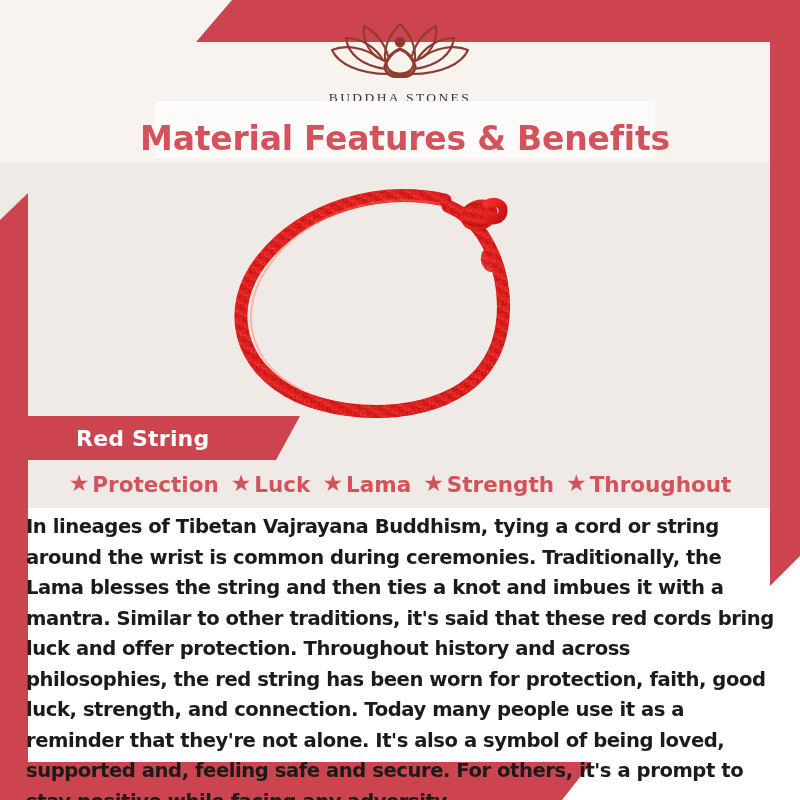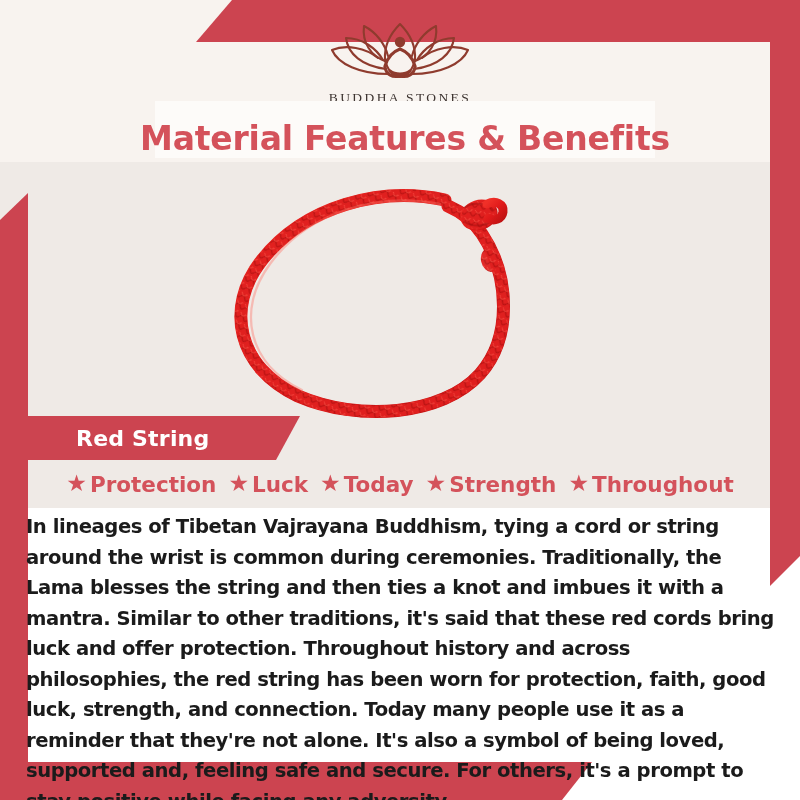--- a/index.html
+++ b/index.html
@@ -289,21 +289,21 @@
     <div class="benefit">
       <span class="star">★</span>
       <span class="blabel">Protection</span>
     </div>
     <div class="benefit">
       <span class="star">★</span>
       <span class="blabel">Luck</span>
     </div>
     <div class="benefit">
       <span class="star">★</span>
-      <span class="blabel">Today</span>
+      <span class="blabel">Lama</span>
     </div>
     <div class="benefit">
       <span class="star">★</span>
       <span class="blabel">Strength</span>
     </div>
     <div class="benefit">
       <span class="star">★</span>
       <span class="blabel">Throughout</span>
     </div>
   </div>

